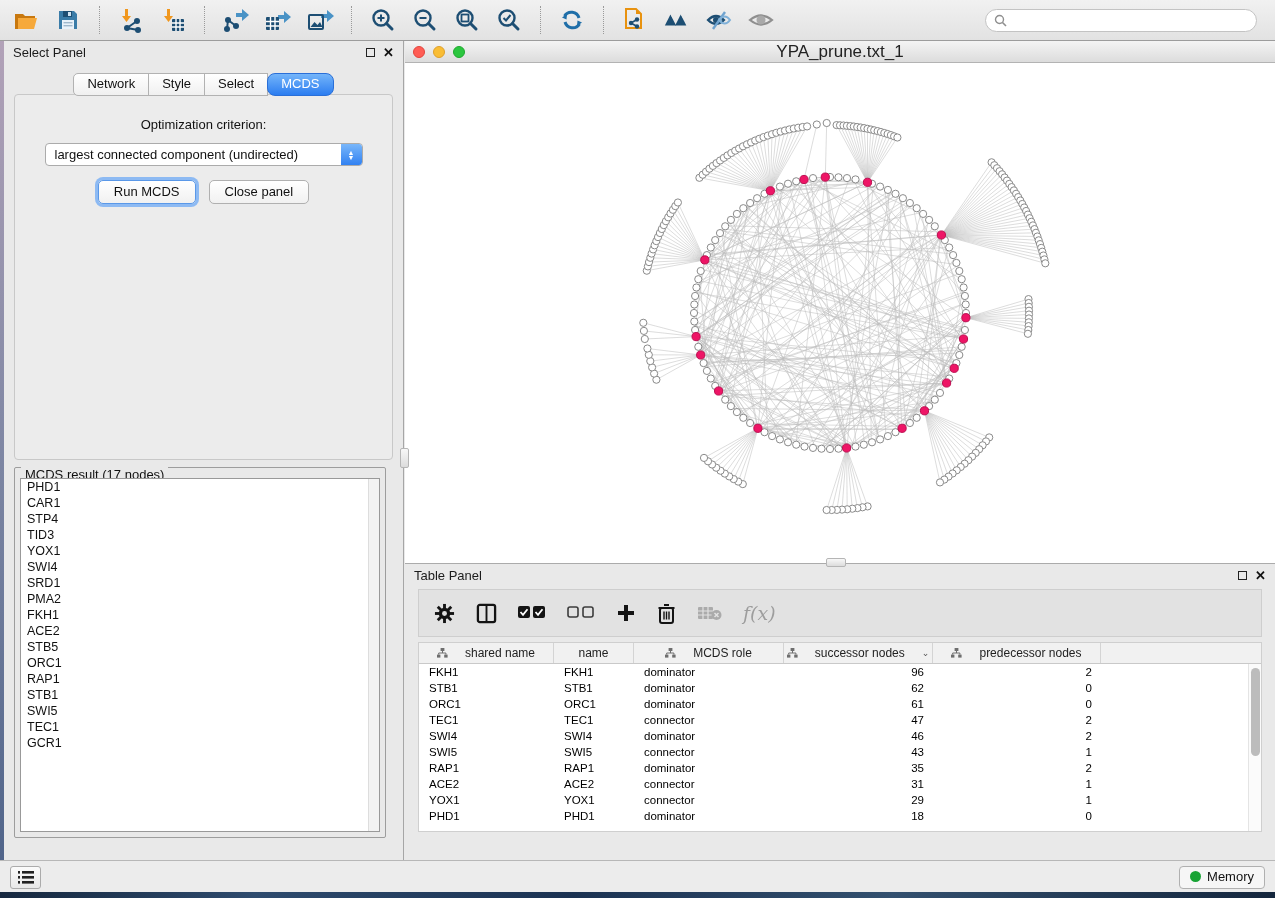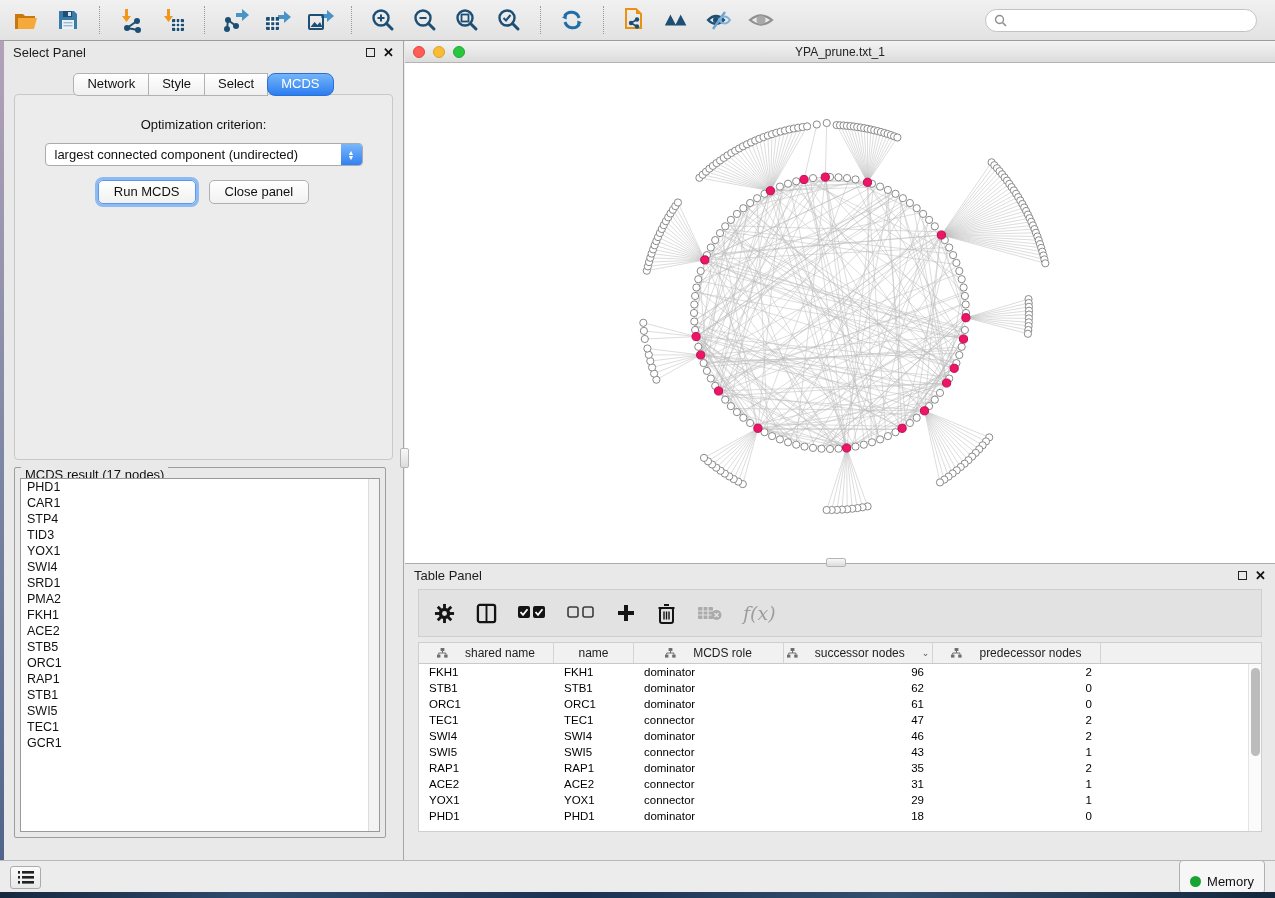--- a/index.html
+++ b/index.html
@@ -69,21 +69,21 @@
 
   
   .network-window { position:absolute; left:405px; top:41px; right:0; height:522px; z-index:5; }
   .nw-titlebar { height:22px; background:linear-gradient(#f4f4f4,#dcdcdc); border-bottom:1px solid #b3b3b3;
     display:flex; align-items:center; padding:0 8px; position:relative; }
   .traffic { display:flex; gap:8px; }
   .light { width:12px; height:12px; border-radius:50%; }
   .light.red { background:#ff5d55; border:.5px solid #e2453d; }
   .light.yellow { background:#f9bd35; border:.5px solid #dfa02c; }
   .light.green { background:#2bc63f; border:.5px solid #1fa92f; }
-  .nw-title { position:absolute; left:0; right:0; text-align:center; font-size:12px; color:#222; }
+  .nw-title { position:absolute; left:0; right:0; text-align:center; font-size:17px; color:#222; }
   .nw-canvas { height:500px; background:#fff; position:relative; overflow:hidden; }
   .nw-canvas svg { position:absolute; inset:0; }
 
   .grip-v { position:absolute; left:400px; top:448px; width:9px; height:20px; background:linear-gradient(#f8f8f8,#dcdcdc);
     border:1px solid #b5b5b5; border-radius:2px; z-index:20; }
   .grip-h { position:absolute; left:826px; top:558px; width:20px; height:9px; background:linear-gradient(#f8f8f8,#dcdcdc);
     border:1px solid #b5b5b5; border-radius:2px; z-index:20; }
 
   
   .table-panel { position:absolute; left:405px; top:563px; right:0; height:297px; background:#e9e9e9;
@@ -106,21 +106,21 @@
     border-left:1px solid #e4e4e4; }
   .tbl-thumb { position:absolute; left:2px; top:4px; width:9px; height:88px; background:#bcbcbc; border-radius:5px; }
   .tp-tabs { display:flex; justify-content:center; margin-top:6px; }
 
   
   .status-bar { position:absolute; left:0; right:0; top:860px; height:33px; background:#ececec;
     border-top:1px solid #b7b7b7; display:flex; align-items:center; padding:0 10px; z-index:35; }
   .list-btn { width:31px; height:23px; border:1px solid #ababab; border-radius:3px;
     background:linear-gradient(#fbfbfb,#e8e8e8); display:flex; align-items:center; justify-content:center; }
   .memory-btn { display:flex; align-items:center; gap:6px; border:1px solid #b0b0b0; border-radius:4px;
-    background:#f6f6f6; padding:13px 10px 4px; font-size:13px; color:#111; }
+    background:#f6f6f6; padding:2px 10px 4px; font-size:13px; color:#111; }
   .mem-dot { width:11px; height:11px; border-radius:50%; }
 </style>
 </head>
 <body>
 
 <div class="screen">
   <div class="desktop-left"></div>
   <div class="desktop-bottom"></div>
 
   <div class="toolbar">

